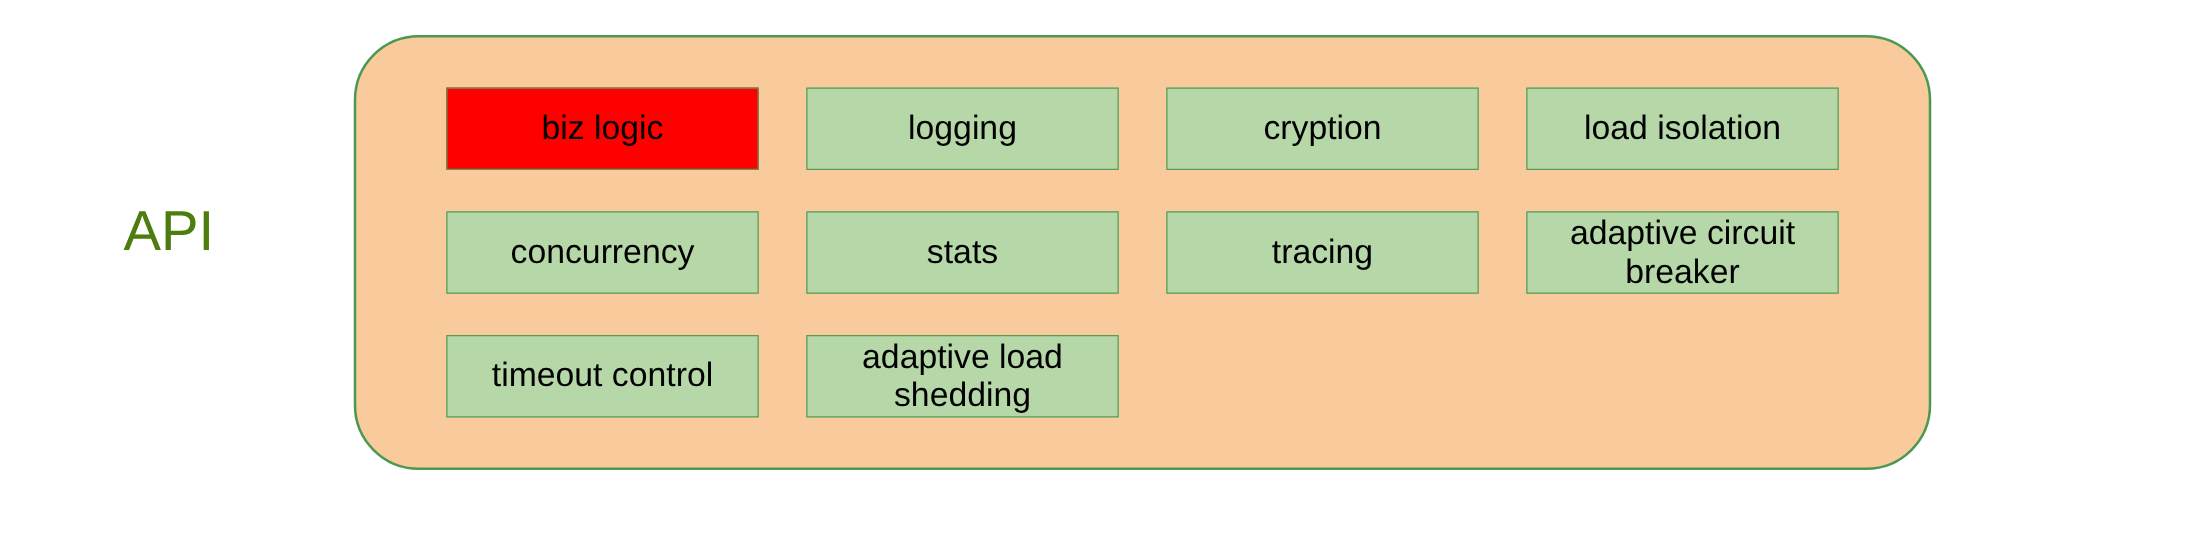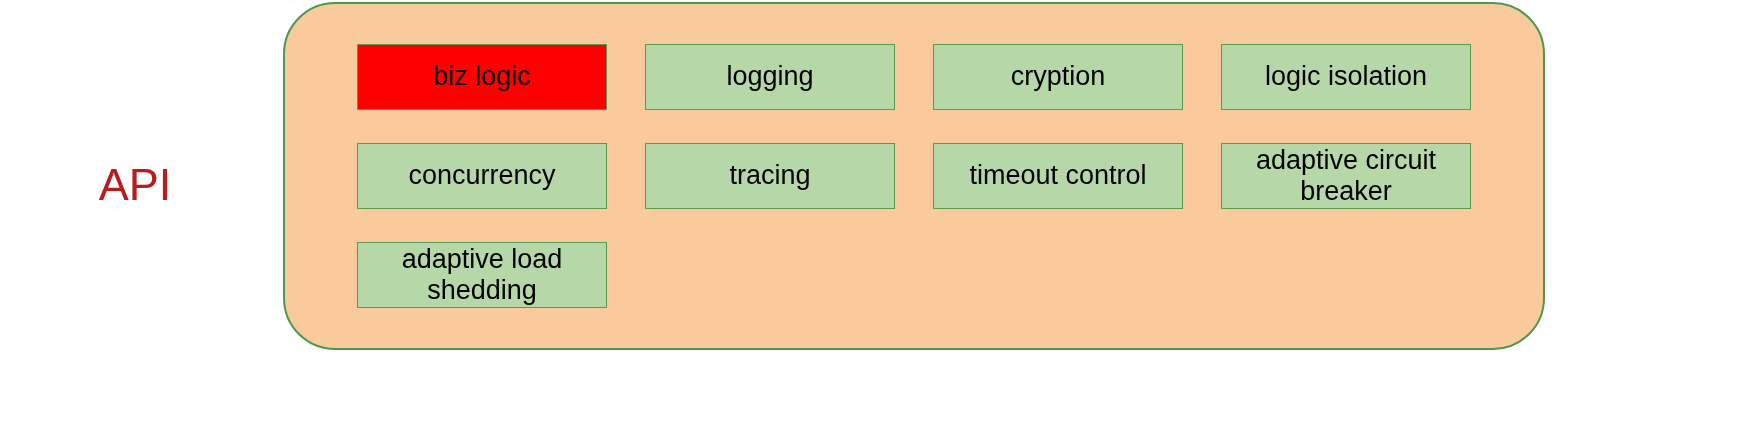--- a/index.html
+++ b/index.html
@@ -16,26 +16,26 @@
     overflow: hidden;
   }
   .diagram-title {
     position: absolute;
     left: 10px;
     top: 158px;
     width: 250px;
     text-align: center;
     font-size: 45px;
     line-height: 1.22;
-    color: #b91c1c;
+    color: #4d7c0f;
   }
   .gateway-container {
     position: absolute;
     left: 283px;
-    top: 2px;
+    top: 28px;
     width: 1262px;
     height: 348px;
     box-sizing: border-box;
     background: var(--container-fill, #F9CB9C);
     border: 2px solid var(--container-border, #4D9850);
     border-radius: 52px;
   }
   .module-grid {
     position: absolute;
     inset: 0;
@@ -84,39 +84,42 @@
 
       <div class="module-box">
         <span class="module-label">logging</span>
       </div>
 
       <div class="module-box">
         <span class="module-label">cryption</span>
       </div>
 
       <div class="module-box">
-        <span class="module-label">logic isolation</span>
+        <span class="module-label">load isolation</span>
       </div>
 
       <div class="module-box">
         <span class="module-label">concurrency</span>
       </div>
 
+      <div class="module-box">
+        <span class="module-label">stats</span>
+      </div>
 
 
       <div class="module-box">
         <span class="module-label">tracing</span>
       </div>
 
       <div class="module-box">
-        <span class="module-label">timeout control</span>
+        <span class="module-label">adaptive circuit breaker</span>
       </div>
 
       <div class="module-box">
-        <span class="module-label">adaptive circuit breaker</span>
+        <span class="module-label">timeout control</span>
       </div>
 
       <div class="module-box">
         <span class="module-label">adaptive load shedding</span>
       </div>
 
     </div>
   </div>
 
 </div>

